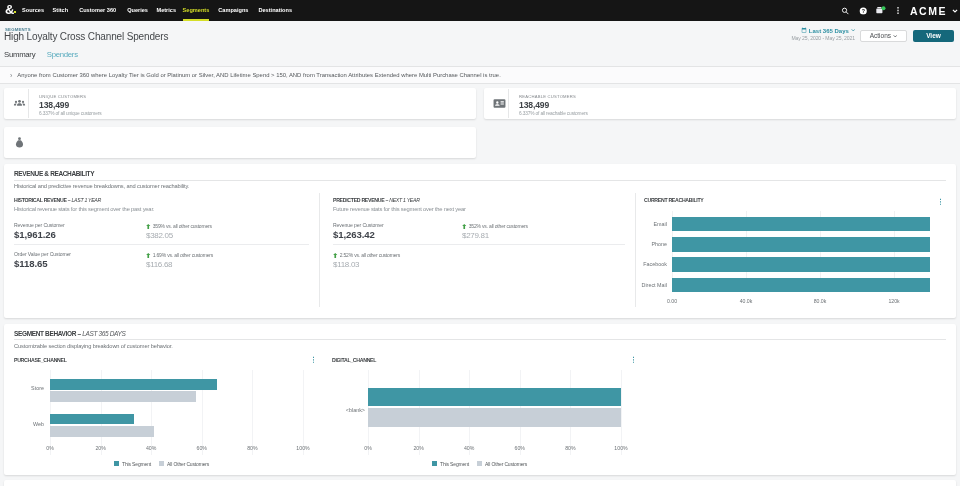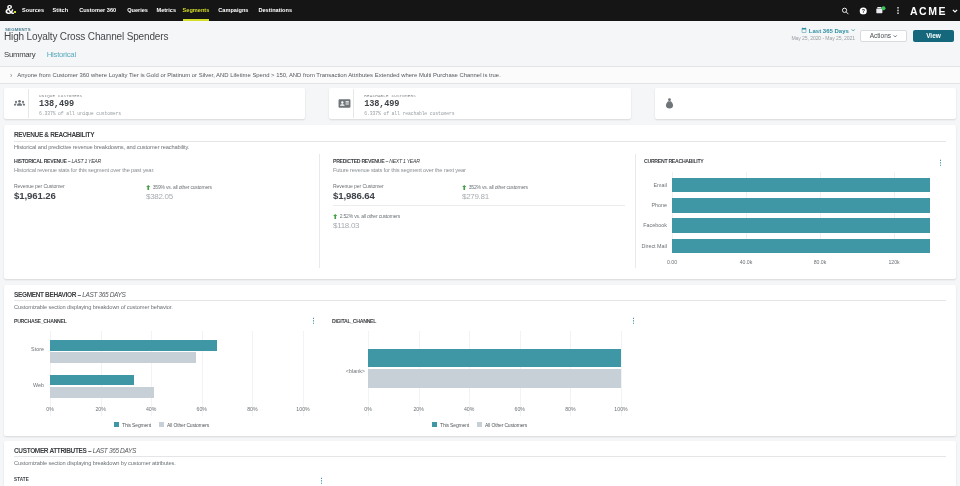--- a/index.html
+++ b/index.html
@@ -32,21 +32,21 @@
 .daterange .line2 { font-size:5.1px; letter-spacing:-0.1px; color:#9ba0a5; margin-top:1.5px; }
 .btn-actions { position:absolute; left:860px; top:9px; width:47px; height:12px; background:#fff; border:1px solid #d9dadb; border-radius:2px; font-size:6.5px; color:#4c4f52; text-align:center; line-height:10px; }
 .btn-view { position:absolute; left:913px; top:9px; width:41px; height:12px; background:#15687b; border-radius:2px; font-size:6.5px; font-weight:bold; color:#fff; text-align:center; line-height:12px; }
 
 
 .filterbar { height:18px; background:#fbfbfc; border-top:1px solid #e3e4e5; border-bottom:1px solid #e3e4e5; display:flex; align-items:center; }
 .filterbar .chev { margin-left:10px; color:#7d8185; font-size:7px; }
 .filterbar .txt { margin-left:5px; font-size:5.9px; color:#54585b; }
 
 
-.cards { margin:4px 4px 0; display:grid; grid-template-columns:repeat(3,1fr); gap:24px;font-family:Liberation Mono, monospace; }
+.cards { margin:4px 4px 0; display:grid; grid-template-columns:repeat(2,1fr); gap:8px; }
 .card { background:#fff; height:31px; border-radius:2px; box-shadow:0 1px 2px rgba(0,0,0,0.12); display:flex; align-items:center; }
 .card .ic { width:24px; display:flex; justify-content:flex-start; padding-left:8.5px; align-items:center; }
 .card .body { border-left:1px solid #e6e7e8; padding:4px 0 2px 10px; flex:1; }
 .card .lbl { font-size:4.2px; letter-spacing:0.2px; color:#85898d; margin-top:1px; }
 .card .num { font-size:8.6px; letter-spacing:-0.15px; font-weight:bold; color:#3f4347; margin-top:2px; line-height:8px; }
 .card .sub { font-size:4.8px; letter-spacing:-0.15px; color:#9aa0a4; margin-top:2.5px; }
 
 
 .panel { margin:6px 4px 0; background:#fff; border-radius:2px; box-shadow:0 1px 2px rgba(0,0,0,0.12); position:relative; }
 .panel .phead { padding:6px 10px 0; }
@@ -138,21 +138,21 @@
     <span class="acme">ACME</span>
       <span class="caret"><svg width="6" height="6" viewBox="0 0 10 10">
           <path fill="none" stroke="#fff" stroke-width="2" d="M1.5 3l3.5 3.5L8.5 3"></path>
         </svg></span>
   </div>
 </div>
 
 <div class="header">
   <div class="eyebrow">SEGMENTS</div>
   <div class="title">High Loyalty Cross Channel Spenders</div>
-  <div class="tabs"><span class="t1">Summary</span><span class="t2">Historical</span></div>
+  <div class="tabs"><span class="t1">Summary</span><span class="t2">Spenders</span></div>
   <div class="daterange">
     <div class="line1"><svg width="6" height="6" viewBox="0 0 24 24" style="vertical-align:-0.5px">
           <path fill="#2d8fa2" d="M19 4h-1V2h-2v2H8V2H6v2H5a2 2 0 0 0-2 2v14a2 2 0 0 0 2 2h14a2 2 0 0 0 2-2V6a2 2 0 0 0-2-2zm0 16H5V10h14v10z"></path>
         </svg> Last 365 Days <svg width="4.5" height="4.5" viewBox="0 0 10 10" style="vertical-align:0px">
           <path fill="none" stroke="#2d8fa2" stroke-width="1.8" d="M1.5 3l3.5 3.5L8.5 3"></path>
         </svg></div>
     <div class="line2">May 25, 2020 - May 25, 2021</div>
   </div>
   <div class="btn-actions">Actions <svg width="4.5" height="4.5" viewBox="0 0 10 10" style="vertical-align:0px">
         <path fill="none" stroke="#4c4f52" stroke-width="1.8" d="M1.5 3l3.5 3.5L8.5 3"></path>
@@ -220,30 +220,42 @@
               <div class="slbl">Revenue per Customer</div>
               <div class="sval">$1,961.26</div>
             </div>
           <div class="r">
               <div class="cmp"><svg width="4.5" height="5" viewBox="0 0 10 12" style="margin-right:1px; vertical-align:-0.5px">
                   <path fill="#43a047" d="M5 0L10 5H7v7H3V5H0z"></path>
                 </svg> 359% vs. all other customers</div>
               <div class="gval">$382.05</div>
             </div>
         </div>
+        <div class="row">
+          <div class="l">
+              <div class="slbl">Order Value per Customer</div>
+              <div class="sval">$118.65</div>
+            </div>
+          <div class="r">
+              <div class="cmp"><svg width="4.5" height="5" viewBox="0 0 10 12" style="margin-right:1px; vertical-align:-0.5px">
+                  <path fill="#43a047" d="M5 0L10 5H7v7H3V5H0z"></path>
+                </svg> 1.69% vs. all other customers</div>
+              <div class="gval">$116.68</div>
+            </div>
+        </div>
       </div>
     </div>
     <div class="col b">
       <h4>PREDICTED REVENUE – <i>NEXT 1 YEAR</i></h4>
       <div class="csub">Future revenue stats for this segment over the next year</div>
       <div class="rows">
         <div class="row">
           <div class="l">
               <div class="slbl">Revenue per Customer</div>
-              <div class="sval">$1,986.64</div>
+              <div class="sval">$1,263.42</div>
             </div>
           <div class="r">
               <div class="cmp"><svg width="4.5" height="5" viewBox="0 0 10 12" style="margin-right:1px; vertical-align:-0.5px">
                   <path fill="#43a047" d="M5 0L10 5H7v7H3V5H0z"></path>
                 </svg> 352% vs. all other customers</div>
               <div class="gval">$279.81</div>
             </div>
         </div>
         <div class="row">
           <div class="r">

